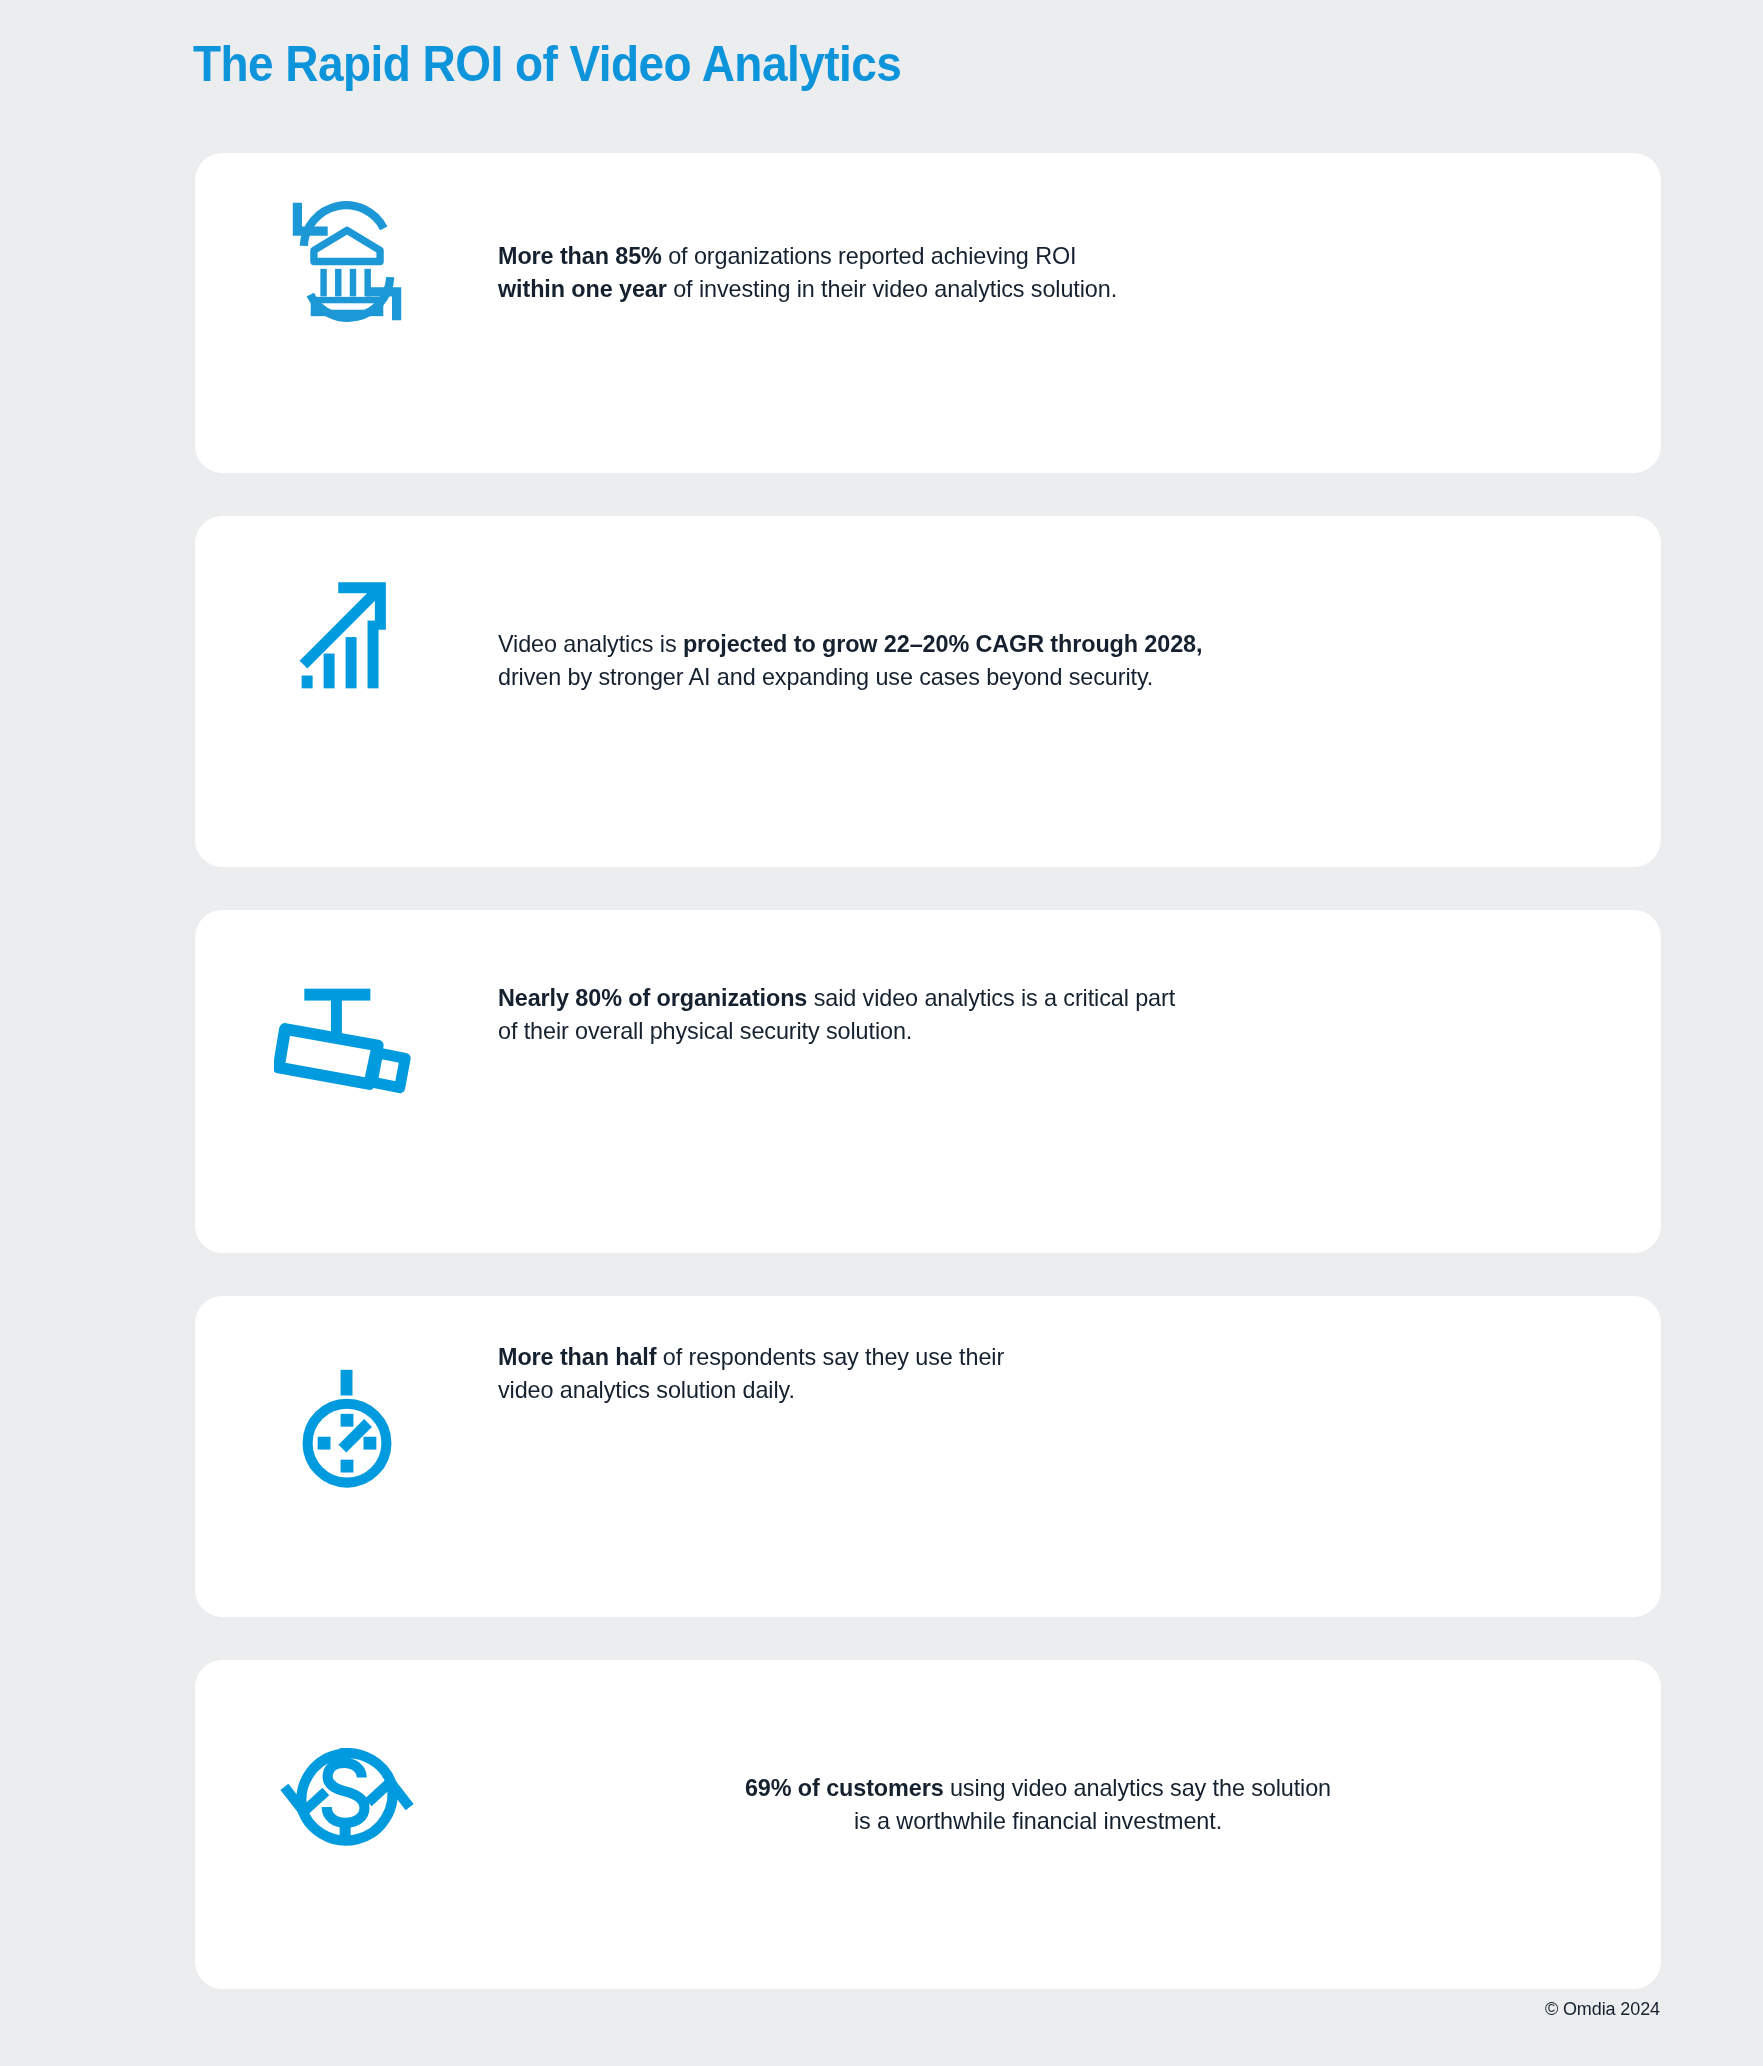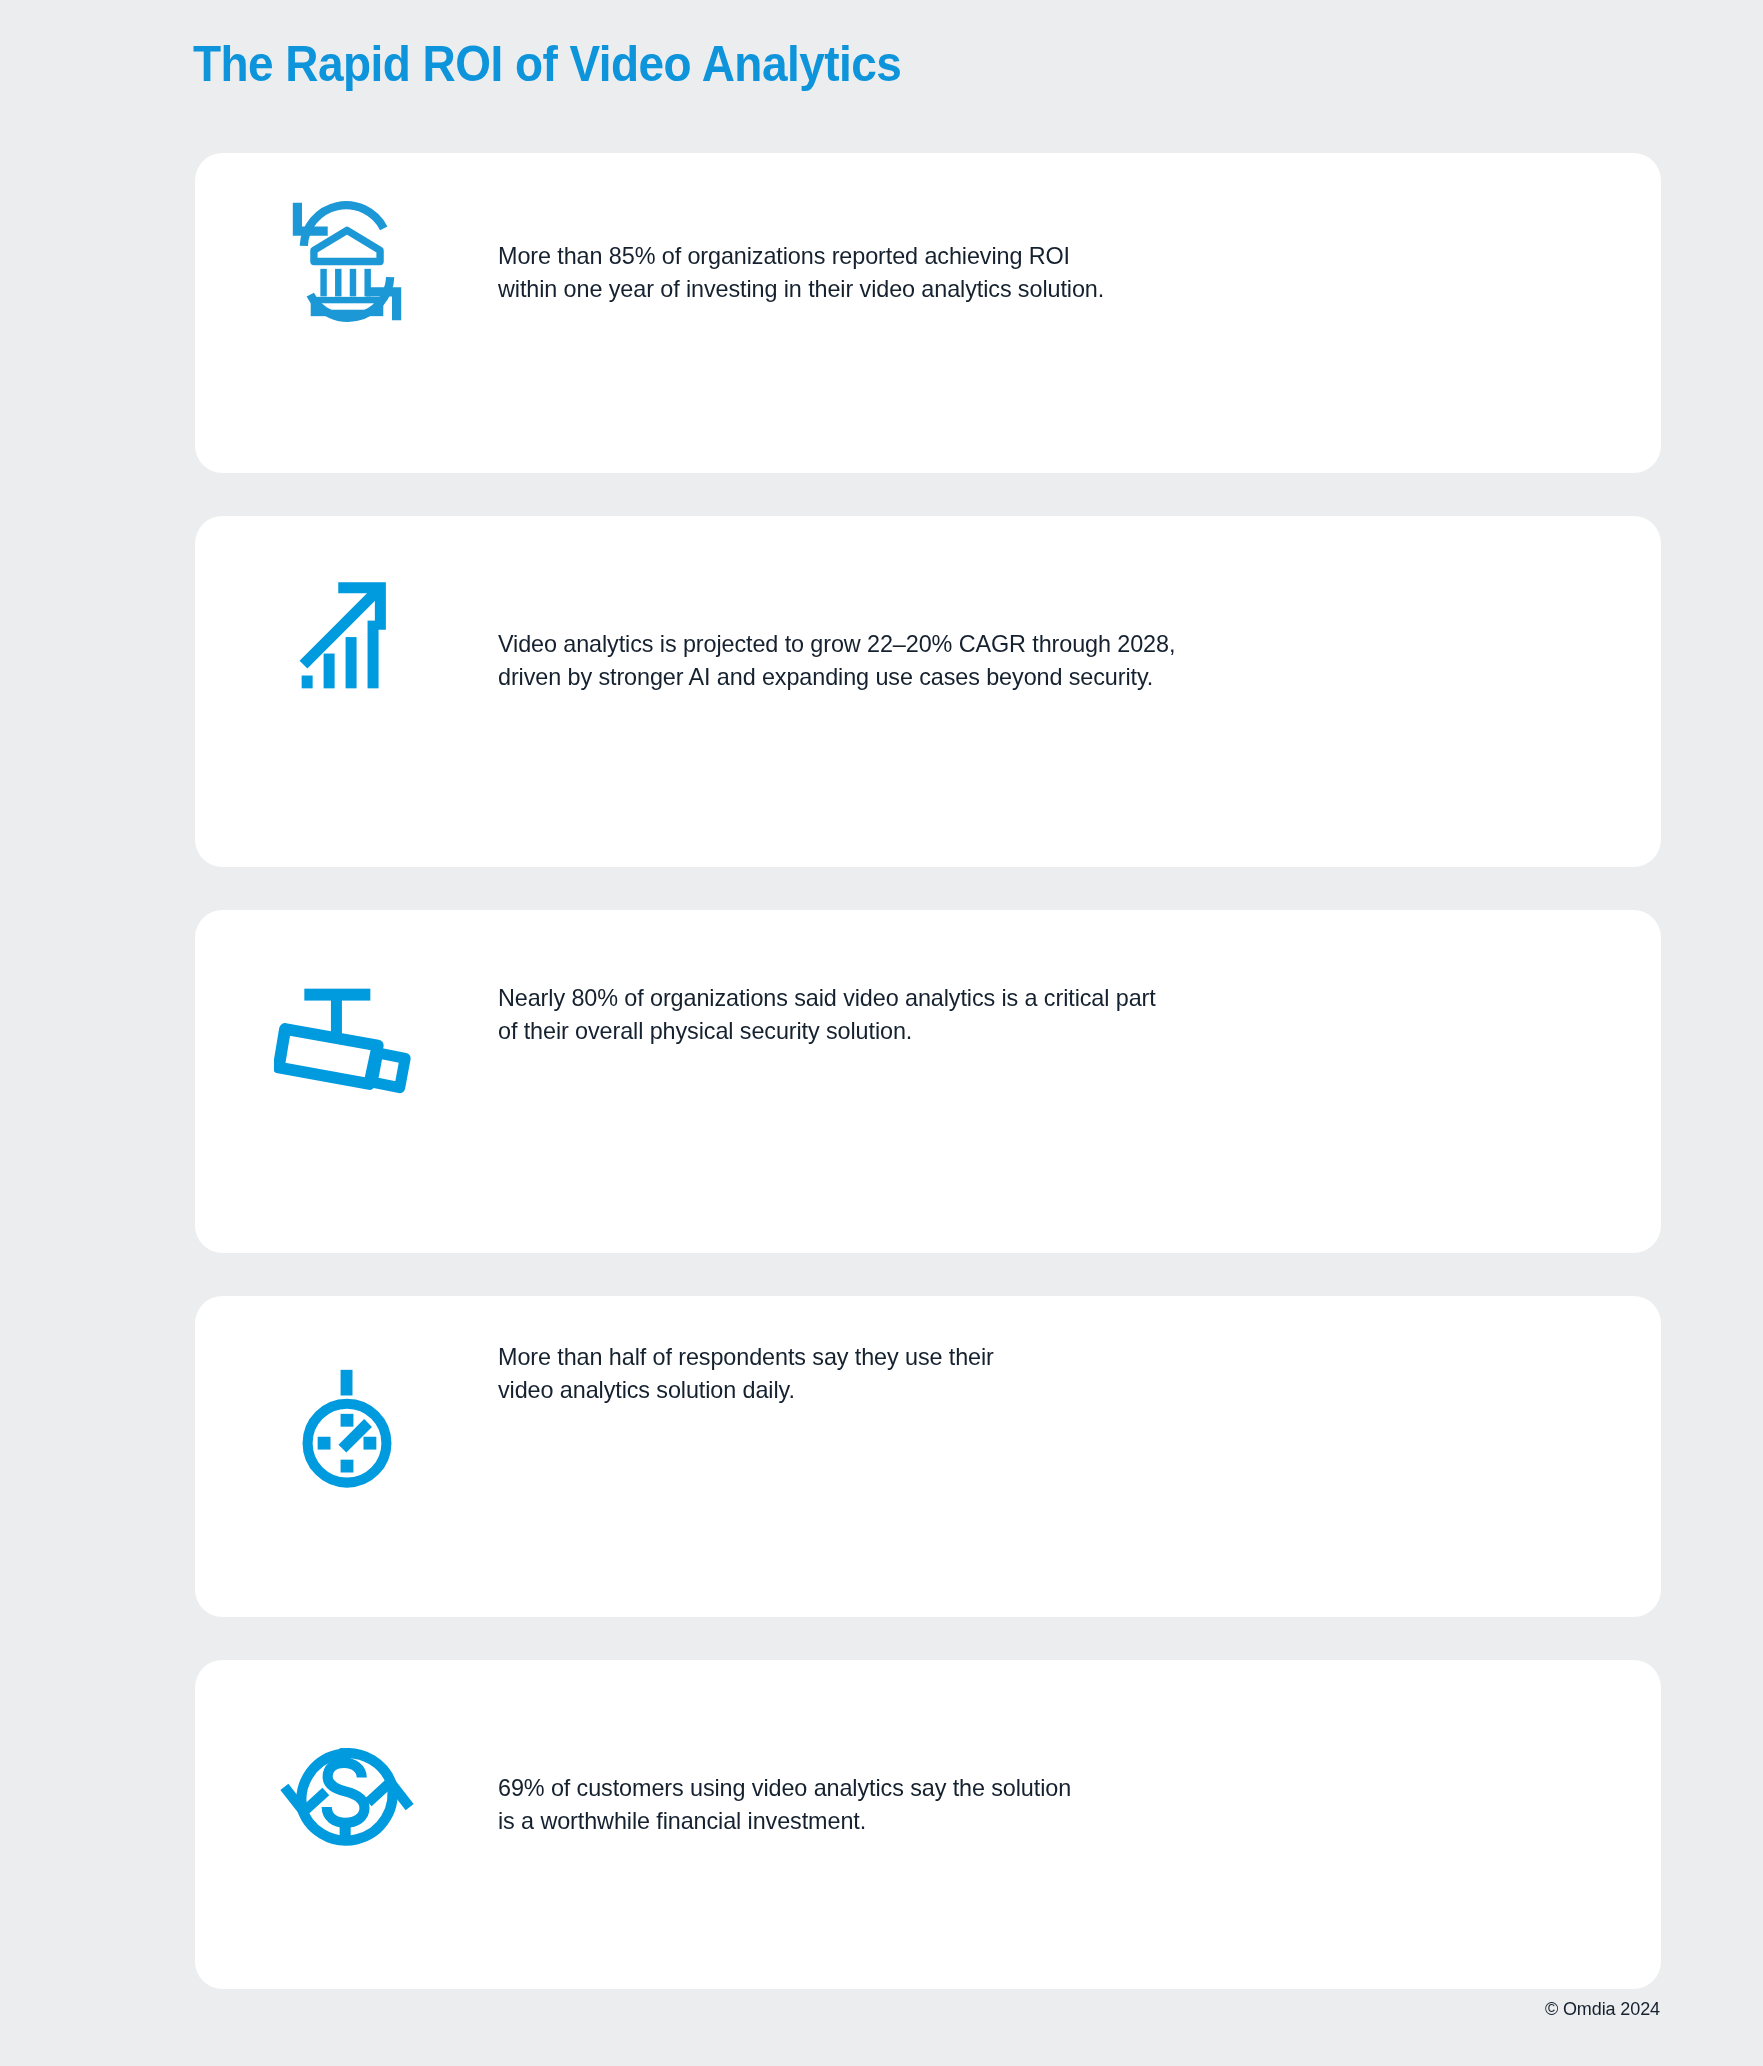--- a/index.html
+++ b/index.html
@@ -51,21 +51,21 @@
     border-radius: 27.5px;
     box-sizing: border-box;
     margin-bottom: 43px;
     display: flex;
     align-items: flex-start;
   }
   .card-1 { height: 320px; }
   .card-2 { height: 351px; }
   .card-3 { height: 343px; }
   .card-4 { height: 321px; }
-  .card-5 { height: 329px; }
+  .card-5 { height: 329px; text-align: center; }
 
   .icon-wrap {
     width: 303px;
     min-width: 303px;
     display: flex;
     align-items: flex-start;
     justify-content: center;
     box-sizing: border-box;
   }
   .card-1 .icon-wrap { padding-top: 35px; }
@@ -85,21 +85,21 @@
     font-family: "Liberation Sans", sans-serif;
     letter-spacing: -0.1px;
   }
   .card-1 .card-text { padding-top: 87px; }
   .card-2 .card-text { padding-top: 112px; }
   .card-3 .card-text { padding-top: 72px; }
   .card-4 .card-text { padding-top: 45px; }
   .card-5 .card-text { padding-top: 112px; }
 
   .card-text b {
-    font-weight: 400;
+    font-weight: 700;
   }
 
   
   .footer {
     position: absolute;
     right: 103px;
     top: 1999px;
     font-size: 18px;
     color: #15212f;
     font-family: Liberation Sans, sans-serif;

